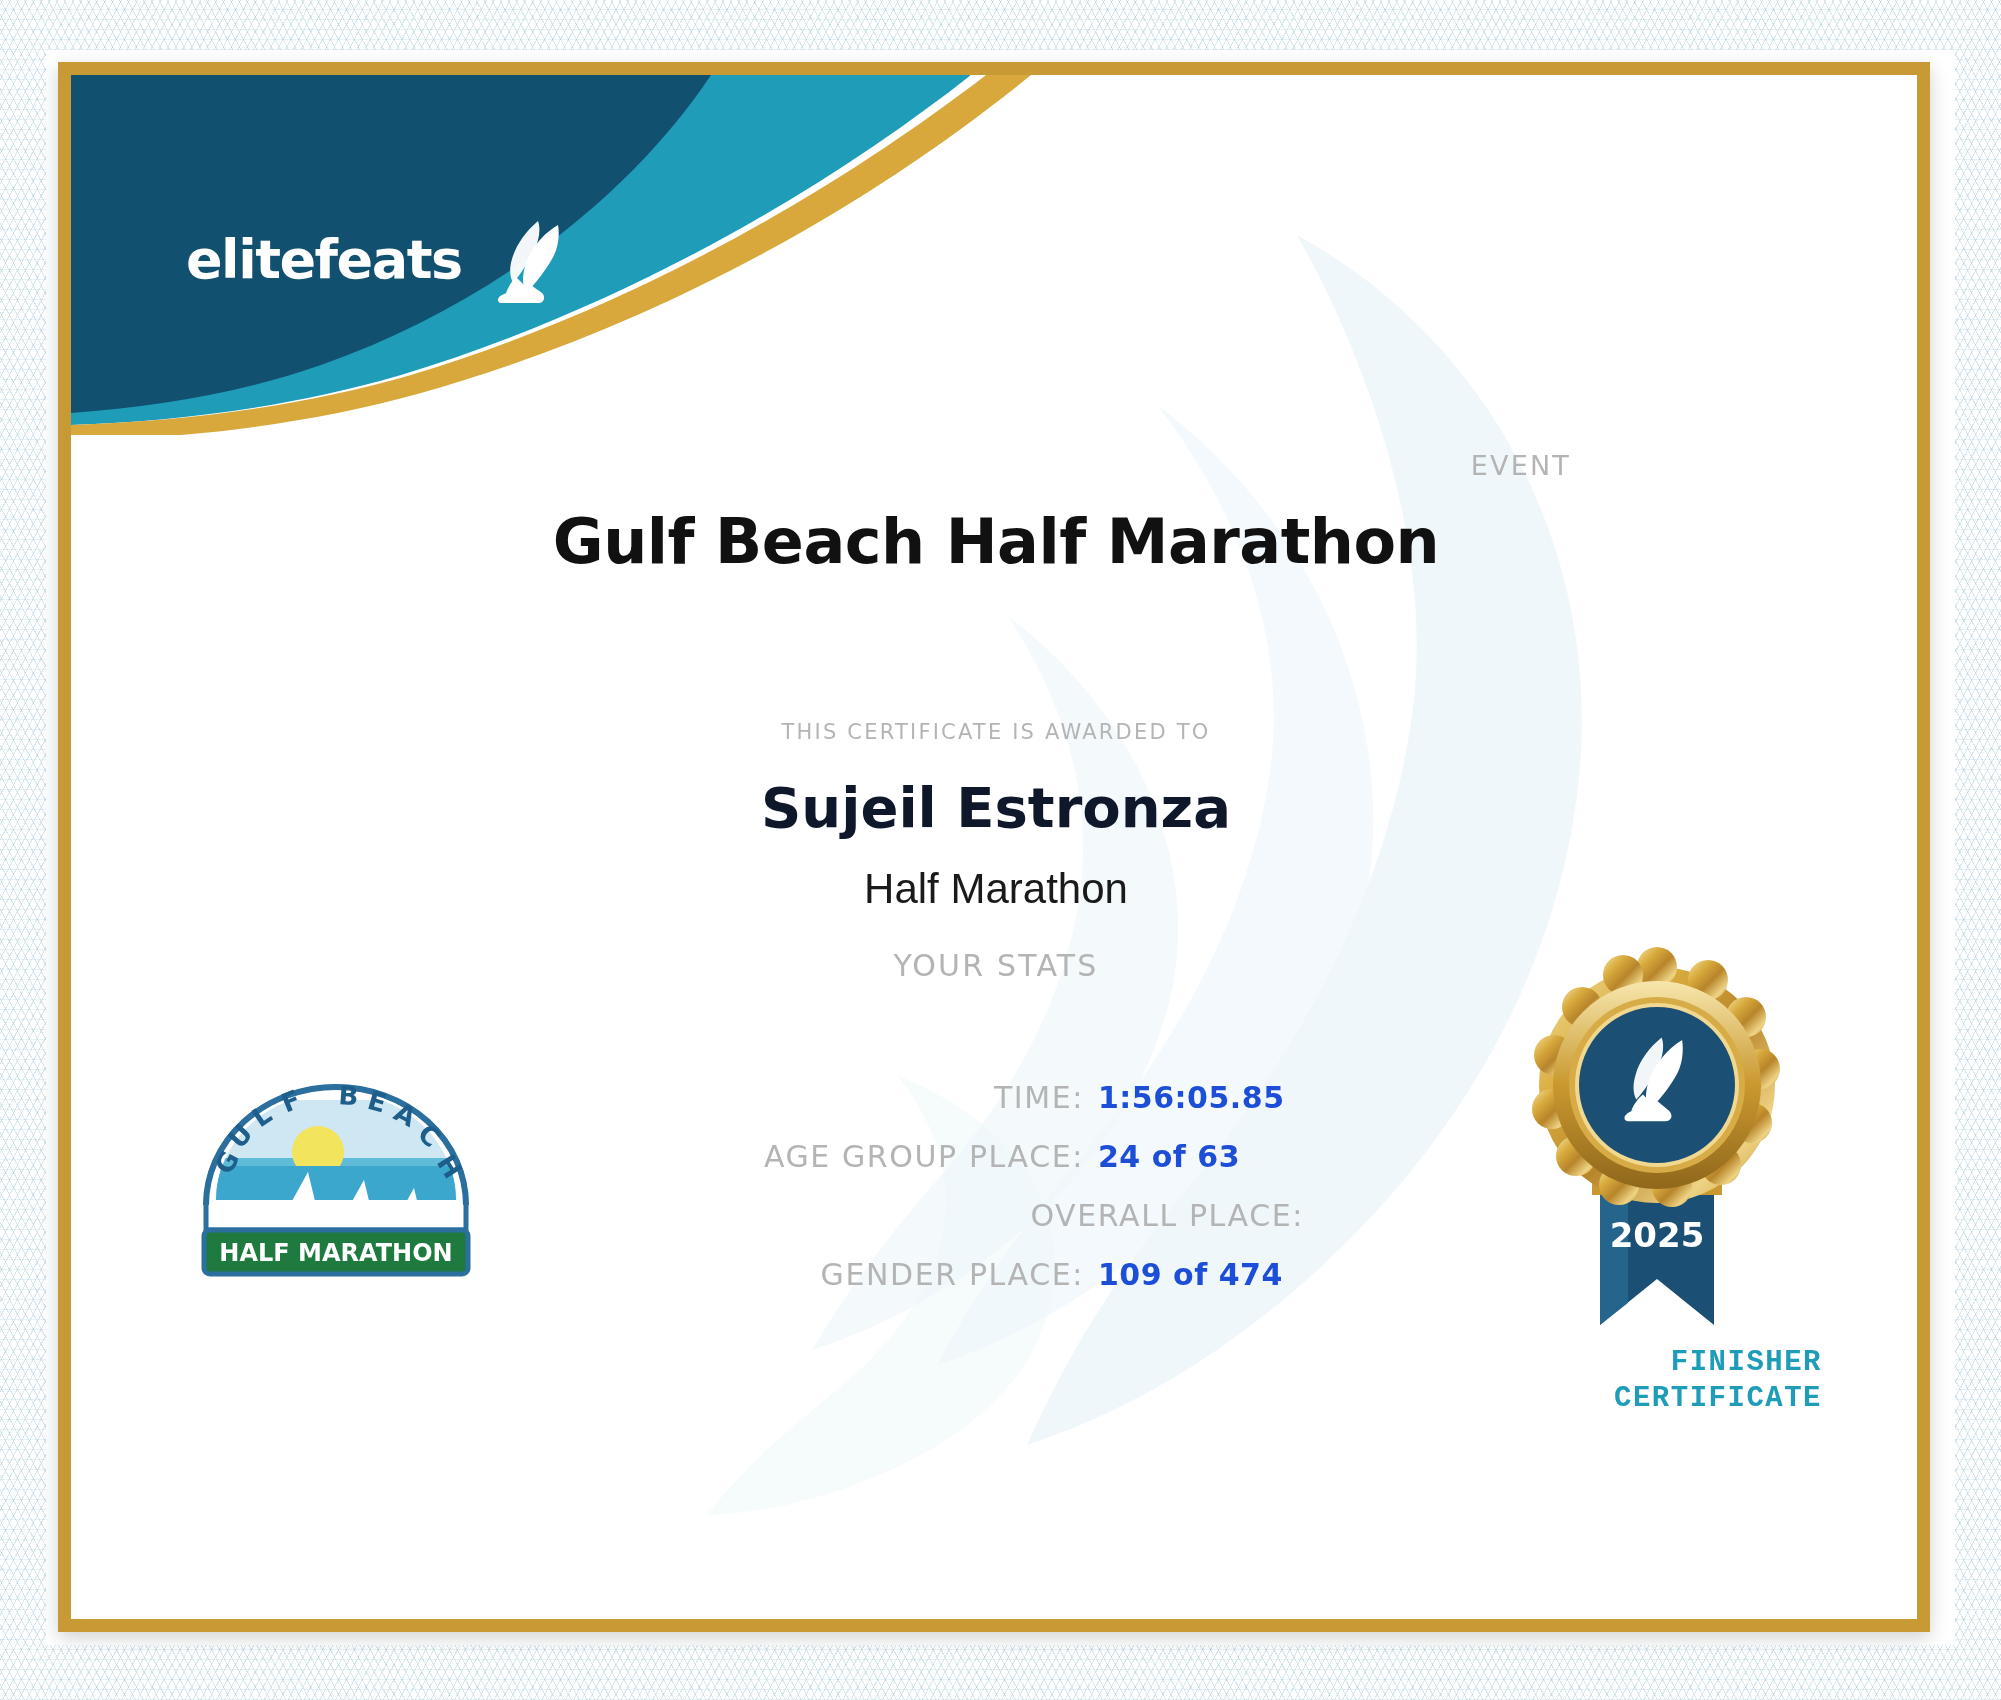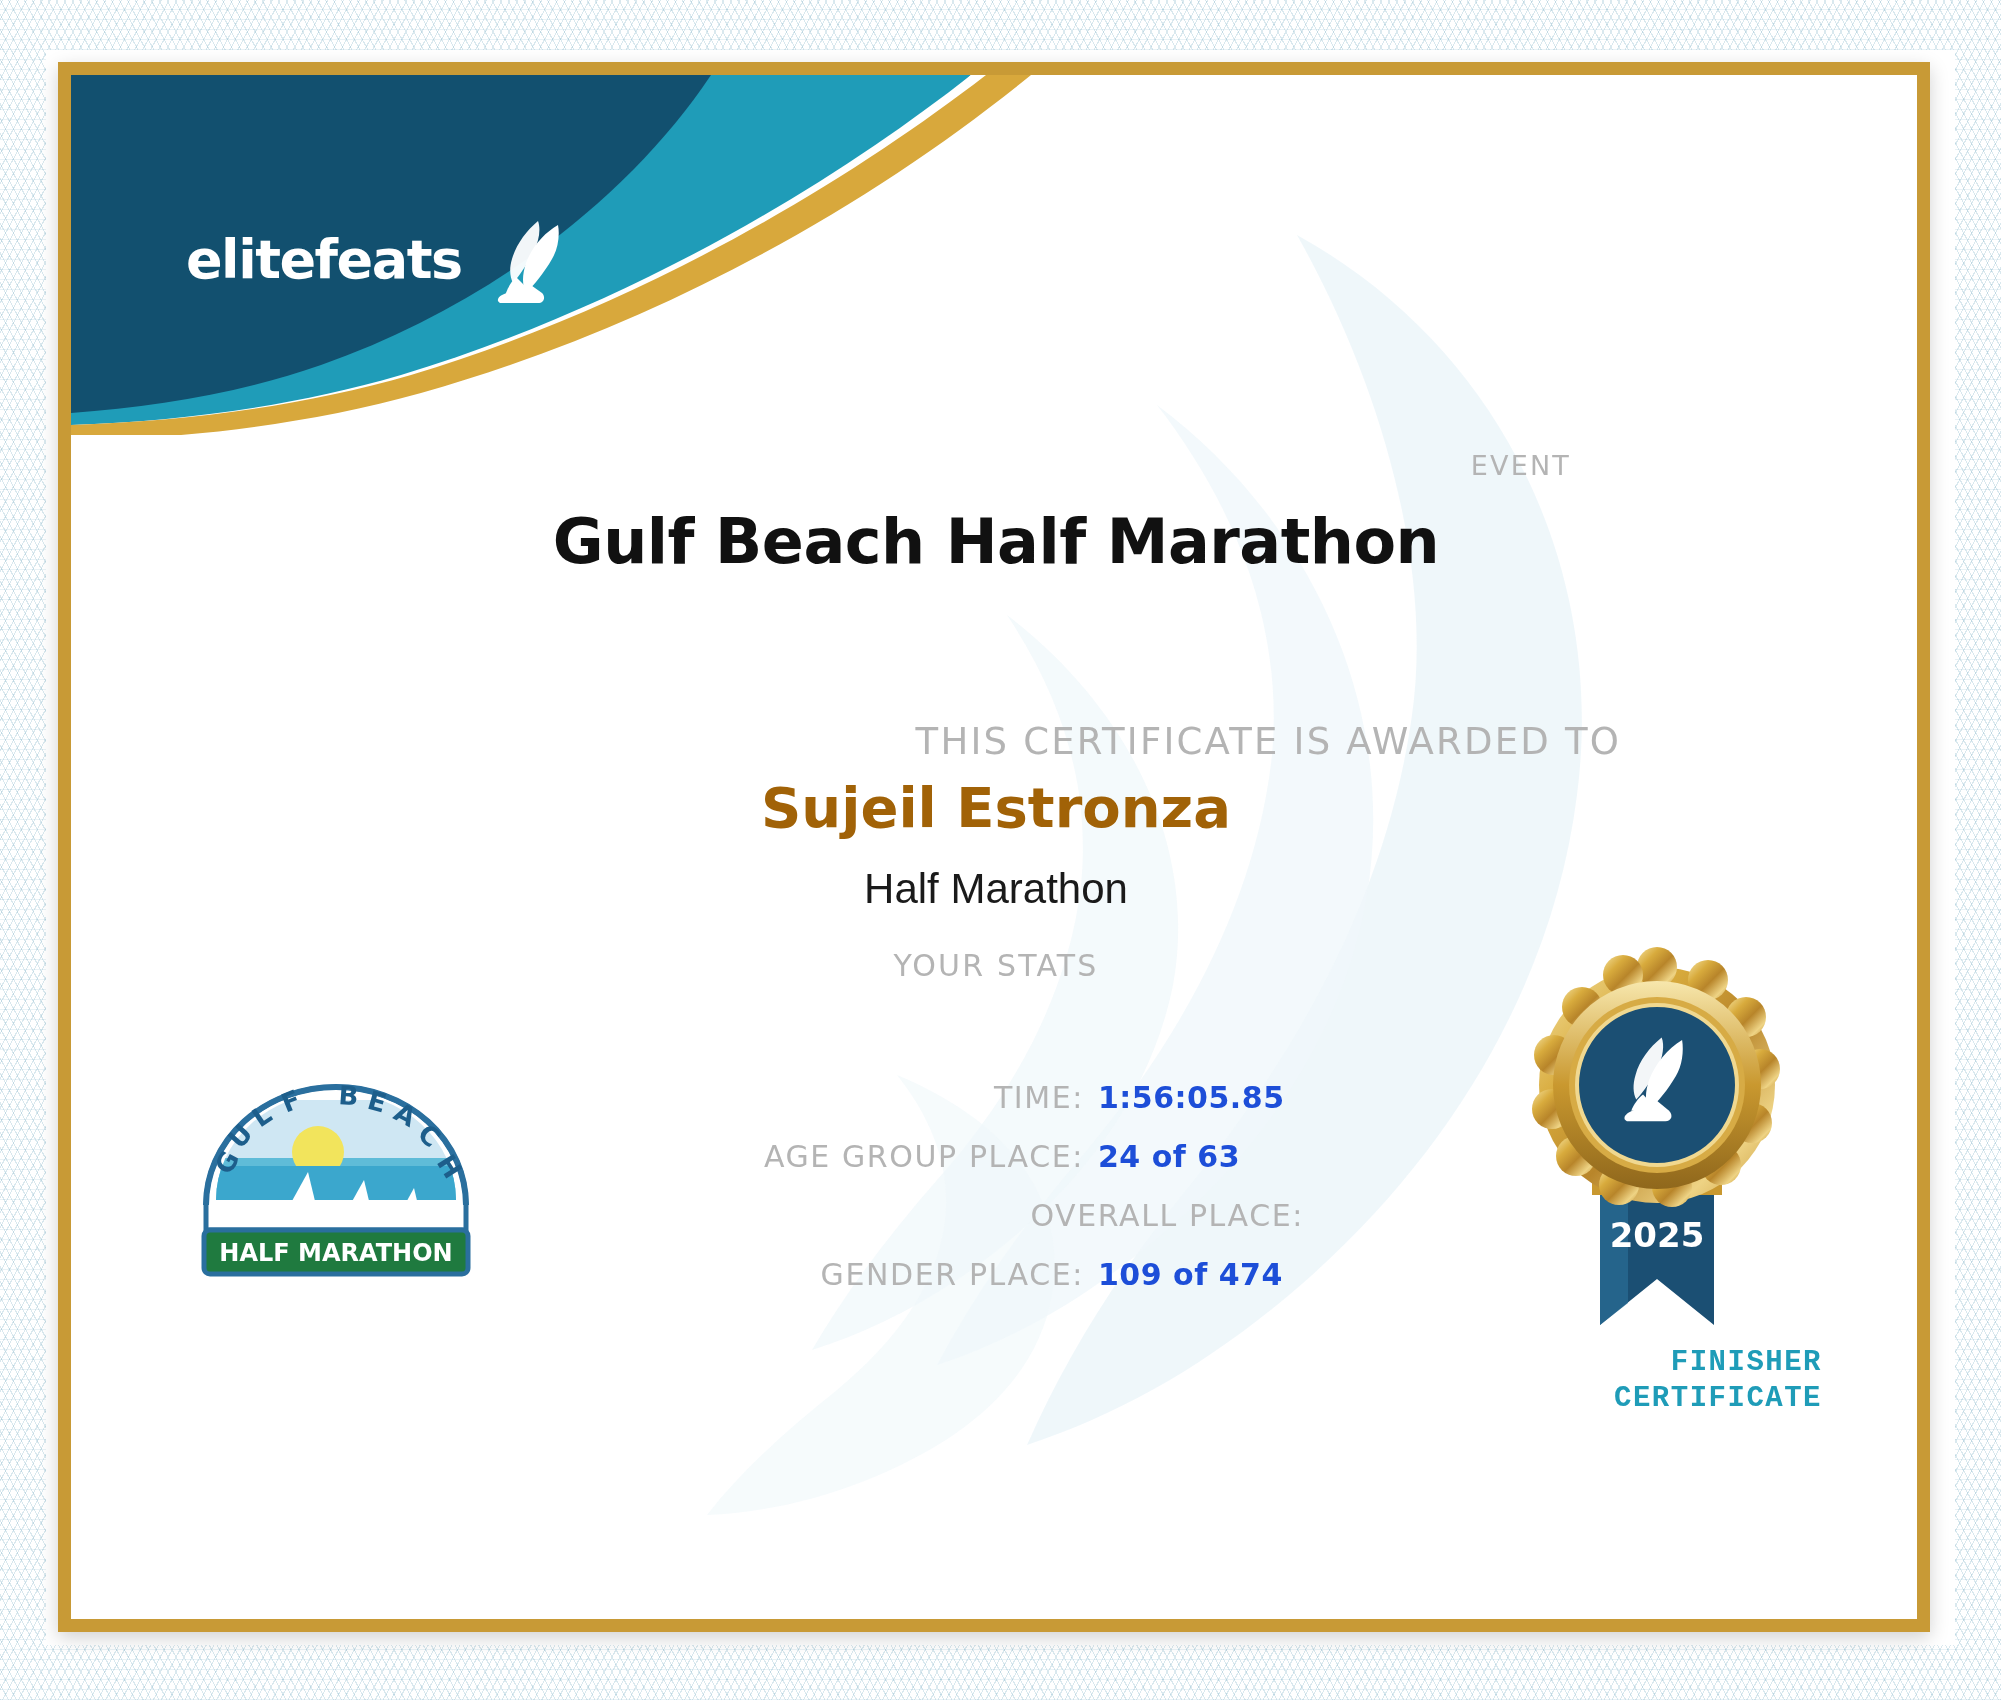--- a/index.html
+++ b/index.html
@@ -112,31 +112,31 @@
     text-align: center;
     font-family: "DejaVu Sans", sans-serif;
     font-weight: bold;
     font-size: 62px;
     color: #111111;
     letter-spacing: -0.5px;
   }
   .awarded-label {
     position: absolute;
     left: 300px; top: 645px; width: 1250px;
-    text-align: right;
-    font-size: 37px;
+    text-align: center;
+    font-size: 21px;
   }
   .recipient {
     position: absolute;
     left: 300px; top: 700px; width: 1250px;
     text-align: center;
     font-family: "DejaVu Sans", sans-serif;
     font-weight: bold;
     font-size: 56px;
-    color: #a16207;
+    color: #0f172a;
   }
   .division {
     position: absolute;
     left: 300px; top: 790px; width: 1250px;
     text-align: center;
     font-family: "Liberation Sans", sans-serif;
     font-size: 42px;
     color: #1a1a1a;
   }
   .stats-label {

